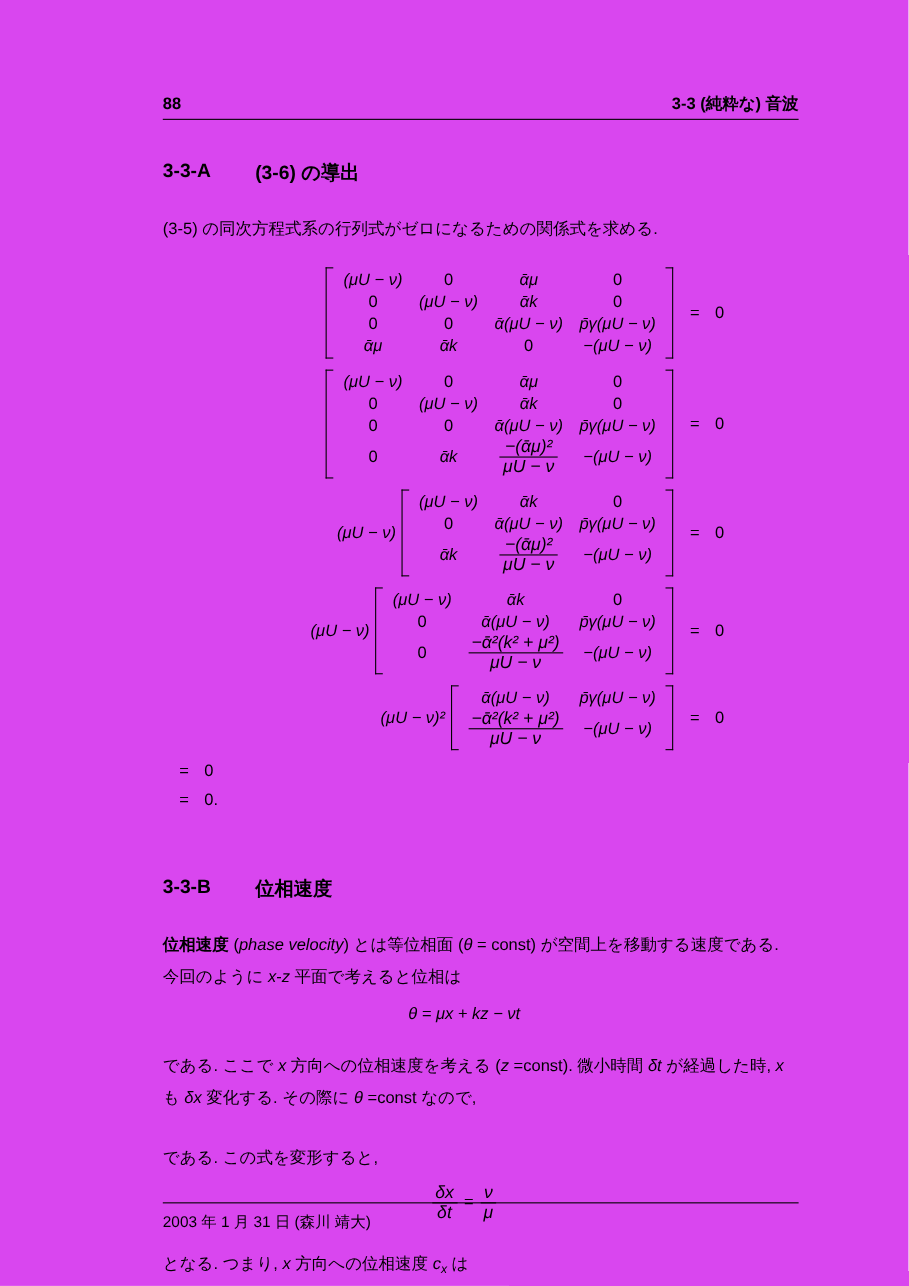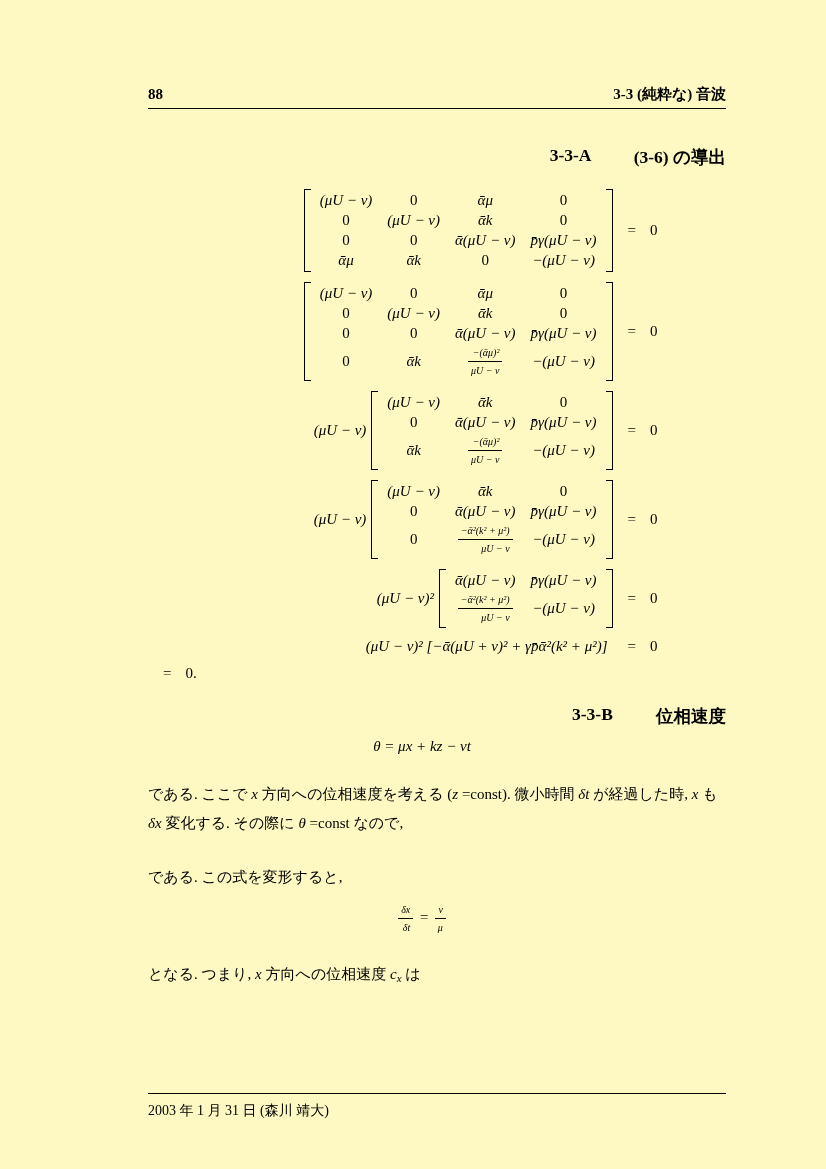--- a/index.html
+++ b/index.html
@@ -1,32 +1,32 @@
 <!DOCTYPE html>
 <html><head>
 <meta charset="utf-8">
 <style>
   html,body { margin:0; padding:0; background:#ffffff; }
   .page {
-    position:relative; width:826px; height:1169px; background:#fef9c3;
-    color:#000; font-family:Liberation Serif, serif;
+    position:relative; width:826px; height:1169px; background:#d946ef;
+    color:#000; font-family:Liberation Sans, sans-serif;
     overflow:hidden;
   }
   .content { position:absolute; left:148px; top:0; width:578px; }
 
   
   .header { display:flex; align-items:baseline; padding-top:85px; font-size:15px; font-weight:bold; }
   .hdr-num { margin-right:27px; }
   .hdr-right { margin-left:auto; }
   .hdr-rule { border-top:1.4px solid #000; margin-top:4px; }
 
   
-  .h2 { display:flex; font-size:17.5px; font-weight:bold; margin-top:36px;justify-content:flex-end; }
+  .h2 { display:flex; font-size:17.5px; font-weight:bold; margin-top:36px; }
   .h2-num { min-width:84px; }
-  .h2b { margin-top:22px; }
+  .h2b { margin-top:60px; }
 
   
   .para { margin:25px 0 4px; font-size:15px; line-height:29px; }
   .sg-jp { font-style:normal; }
   .sg-b  { font-weight:bold; }
   .sg-i  { font-style:italic; }
   .sg-sub{ font-style:italic; font-size:11px; vertical-align:-3px; }
 
   
   .mi { font-style:italic; }
@@ -41,21 +41,21 @@
   .eq-rhs { min-width:18px; }
 
   
   .mat { display:inline-flex; align-items:stretch; }
   .mat-bl { width:6px; border:1.6px solid #000; border-right:none; margin-right:7px; }
   .mat-br { width:6px; border:1.6px solid #000; border-left:none; margin-left:7px; }
   .mat-grid { display:grid; column-gap:15px; row-gap:3px; align-items:center; justify-items:center; padding:3px 2px; }
   .mcell { text-align:center; white-space:nowrap; line-height:17px; }
 
   
-  .frac { display:inline-block; vertical-align:middle; text-align:right; font-size:10px; }
+  .frac { display:inline-block; vertical-align:middle; text-align:center; font-size:16px; }
   .frac .num { display:block; padding:0 3px 1px; border-bottom:1px solid #000; line-height:15px; }
   .frac .den { display:block; padding:1px 3px 0; line-height:15px; }
 
   
   .eq-center { text-align:center; font-size:15px; margin:10px 0 14px; padding-right:30px; }
   .eq-center .frac { margin:0 2px; }
 
   
   .footer { position:absolute; left:148px; right:100px; top:1058px; font-size:14px;margin-top:35px; }
   .ftr-rule { border-top:1.2px solid #000; margin-bottom:8px; }
@@ -70,20 +70,21 @@
       <span class="hdr-num">88</span>
       <span class="hdr-right">3-3 (純粋な) 音波</span>
     </div>
     <div class="hdr-rule"></div>
 
     <div class="h2">
       <span class="h2-num">3-3-A</span>
       <span class="h2-title">(3-6) の導出</span>
     </div>
 
+    <p class="para">(3-5) の同次方程式系の行列式がゼロになるための関係式を求める.</p>
 
     <div class="eqlist">
         <div class="eq-row">
           <div class="eq-left">
             <span class="mat">
               <span class="mat-bl"></span>
               <span class="mat-grid" style="grid-template-columns: repeat(4, max-content);">
                 <span class="mcell mi">(μU − ν)</span>
                 <span class="mcell up">0</span>
                 <span class="mcell mi">ᾱμ</span>
@@ -190,37 +191,35 @@
                 <span class="mcell"><span class="frac mi"><span class="num">−ᾱ²(k² + μ²)</span><span class="den">μU − ν</span></span></span>
                 <span class="mcell mi">−(μU − ν)</span>
               </span>
               <span class="mat-br"></span>
             </span>
           </div>
           <span class="eq-rel up">=</span>
           <span class="eq-rhs up">0</span>
         </div>
         <div class="eq-row">
-          <div class="eq-left">
-            <span class="eq-pre mi">(μU − ν)² [−ᾱ(μU + ν)² + γp̄ᾱ²(k² + μ²)]</span>
-          </div>
           <span class="eq-rel up">=</span>
           <span class="eq-rhs up">0</span>
         </div>
         <div class="eq-row">
           <span class="eq-rel up">=</span>
           <span class="eq-rhs up">0.</span>
         </div>
       </div>
 
     <div class="h2 h2b">
       <span class="h2-num">3-3-B</span>
       <span class="h2-title">位相速度</span>
     </div>
 
+    <p class="para"><span class="sg-b">位相速度</span><span class="sg-jp"> (</span><span class="sg-i">phase velocity</span><span class="sg-jp">) とは等位相面 (</span><span class="sg-i">θ</span><span class="sg-jp"> = const) が空間上を移動する速度である. 今回のように </span><span class="sg-i">x</span><span class="sg-jp">-</span><span class="sg-i">z</span><span class="sg-jp"> 平面で考えると位相は</span></p>
     <div class="eq-center mi"><span class="mi">θ = μx + kz − νt</span></div>
 
     <p class="para"><span class="sg-jp">である. ここで </span><span class="sg-i">x</span><span class="sg-jp"> 方向への位相速度を考える (</span><span class="sg-i">z</span><span class="sg-jp"> =const). 微小時間 </span><span class="sg-i">δt</span><span class="sg-jp"> が経過した時, </span><span class="sg-i">x</span><span class="sg-jp"> も </span><span class="sg-i">δx</span><span class="sg-jp"> 変化する. その際に </span><span class="sg-i">θ</span><span class="sg-jp"> =const なので,</span></p>
 
     <p class="para"><span class="sg-jp">である. この式を変形すると,</span></p>
     <div class="eq-center mi"><span class="frac mi"><span class="num">δx</span><span class="den">δt</span></span><span class="mi"> = </span><span class="frac mi"><span class="num">ν</span><span class="den">μ</span></span></div>
 
     <p class="para"><span class="sg-jp">となる. つまり, </span><span class="sg-i">x</span><span class="sg-jp"> 方向への位相速度 </span><span class="sg-i">c</span><span class="sg-sub">x</span><span class="sg-jp"> は</span></p>
 
   </div>

